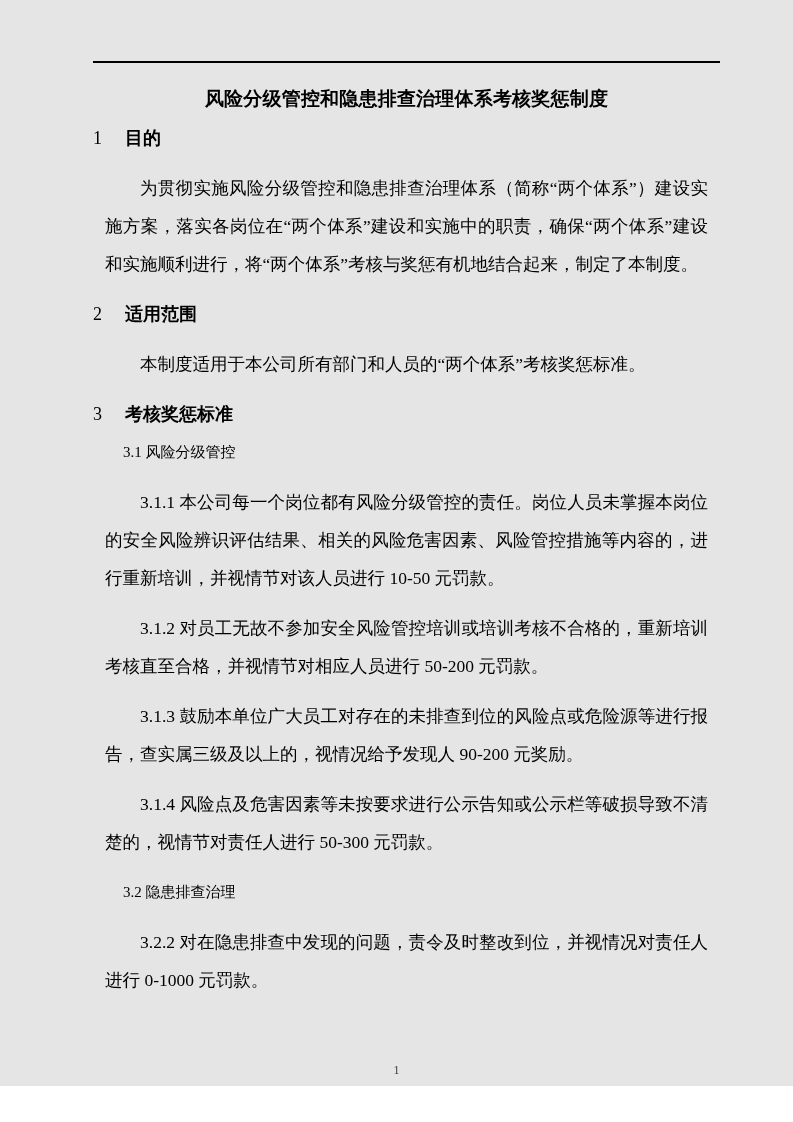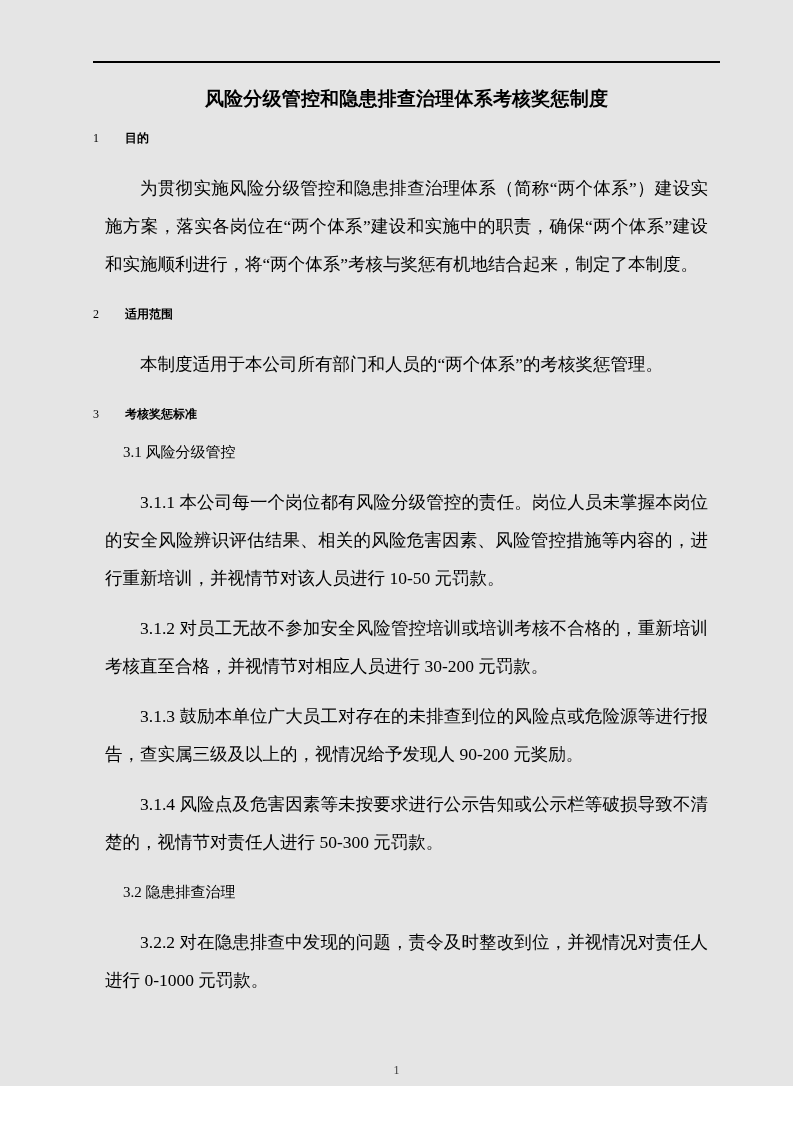--- a/index.html
+++ b/index.html
@@ -34,21 +34,21 @@
   }
   .doc-title {
     font-size: 19px;
     font-weight: bold;
     text-align: center;
     line-height: 1.55;
     margin: 0 0 6px 0;
     letter-spacing: 0.2px;
   }
   .h1 {
-    font-size: 12px;
+    font-size: 18px;
     font-weight: bold;
     line-height: 38px;
     margin: 0;
     text-indent: 0;
   }
   .h1 .num {
     display: inline-block;
     min-width: 32px;
     font-weight: normal;
   }
@@ -89,28 +89,28 @@
   <div class="content">
 
     <h1 class="doc-title">风险分级管控和隐患排查治理体系考核奖惩制度</h1>
 
     <h2 class="h1"><span class="num">1</span><span>目的</span></h2>
 
     <p class="para">为贯彻实施风险分级管控和隐患排查治理体系（简称“两个体系”）建设实施方案，落实各岗位在“两个体系”建设和实施中的职责，确保“两个体系”建设和实施顺利进行，将“两个体系”考核与奖惩有机地结合起来，制定了本制度。</p>
 
     <h2 class="h1"><span class="num">2</span><span>适用范围</span></h2>
 
-    <p class="para">本制度适用于本公司所有部门和人员的“两个体系”的考核奖惩管理。</p>
+    <p class="para">本制度适用于本公司所有部门和人员的“两个体系”考核奖惩标准。</p>
 
     <h2 class="h1"><span class="num">3</span><span>考核奖惩标准</span></h2>
 
     <p class="sub-head">3.1  风险分级管控</p>
 
     <p class="para">3.1.1  本公司每一个岗位都有风险分级管控的责任。岗位人员未掌握本岗位的安全风险辨识评估结果、相关的风险危害因素、风险管控措施等内容的，进行重新培训，并视情节对该人员进行 10-50 元罚款。</p>
-    <p class="para">3.1.2  对员工无故不参加安全风险管控培训或培训考核不合格的，重新培训考核直至合格，并视情节对相应人员进行 30-200 元罚款。</p>
+    <p class="para">3.1.2  对员工无故不参加安全风险管控培训或培训考核不合格的，重新培训考核直至合格，并视情节对相应人员进行 50-200 元罚款。</p>
     <p class="para">3.1.3  鼓励本单位广大员工对存在的未排查到位的风险点或危险源等进行报告，查实属三级及以上的，视情况给予发现人 90-200 元奖励。</p>
     <p class="para">3.1.4 风险点及危害因素等未按要求进行公示告知或公示栏等破损导致不清楚的，视情节对责任人进行 50-300 元罚款。</p>
 
     <p class="sub-head">3.2  隐患排查治理</p>
 
     <p class="para">3.2.2  对在隐患排查中发现的问题，责令及时整改到位，并视情况对责任人进行 0-1000 元罚款。</p>
 
   </div>
 
   <div class="page-number">1</div>

